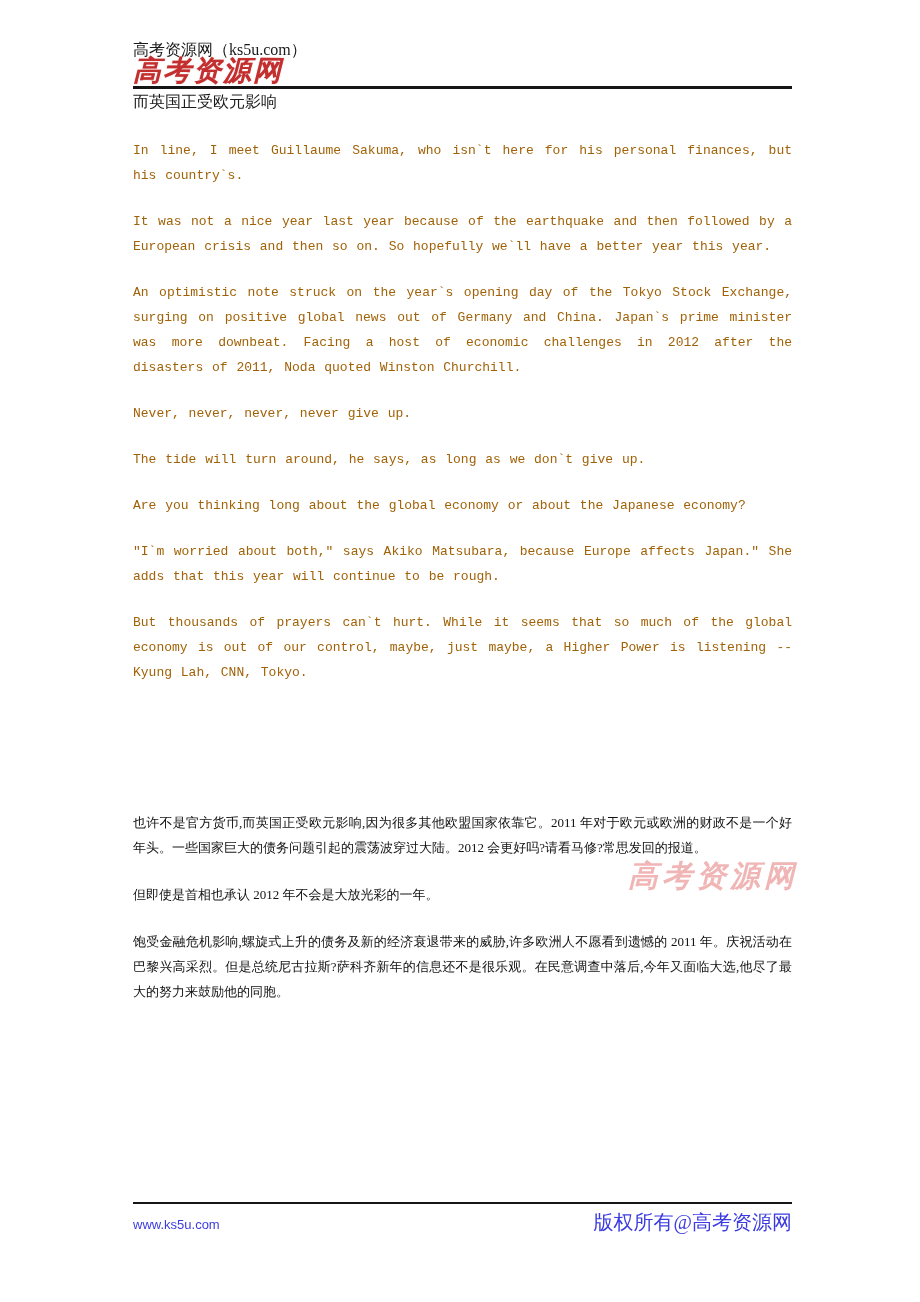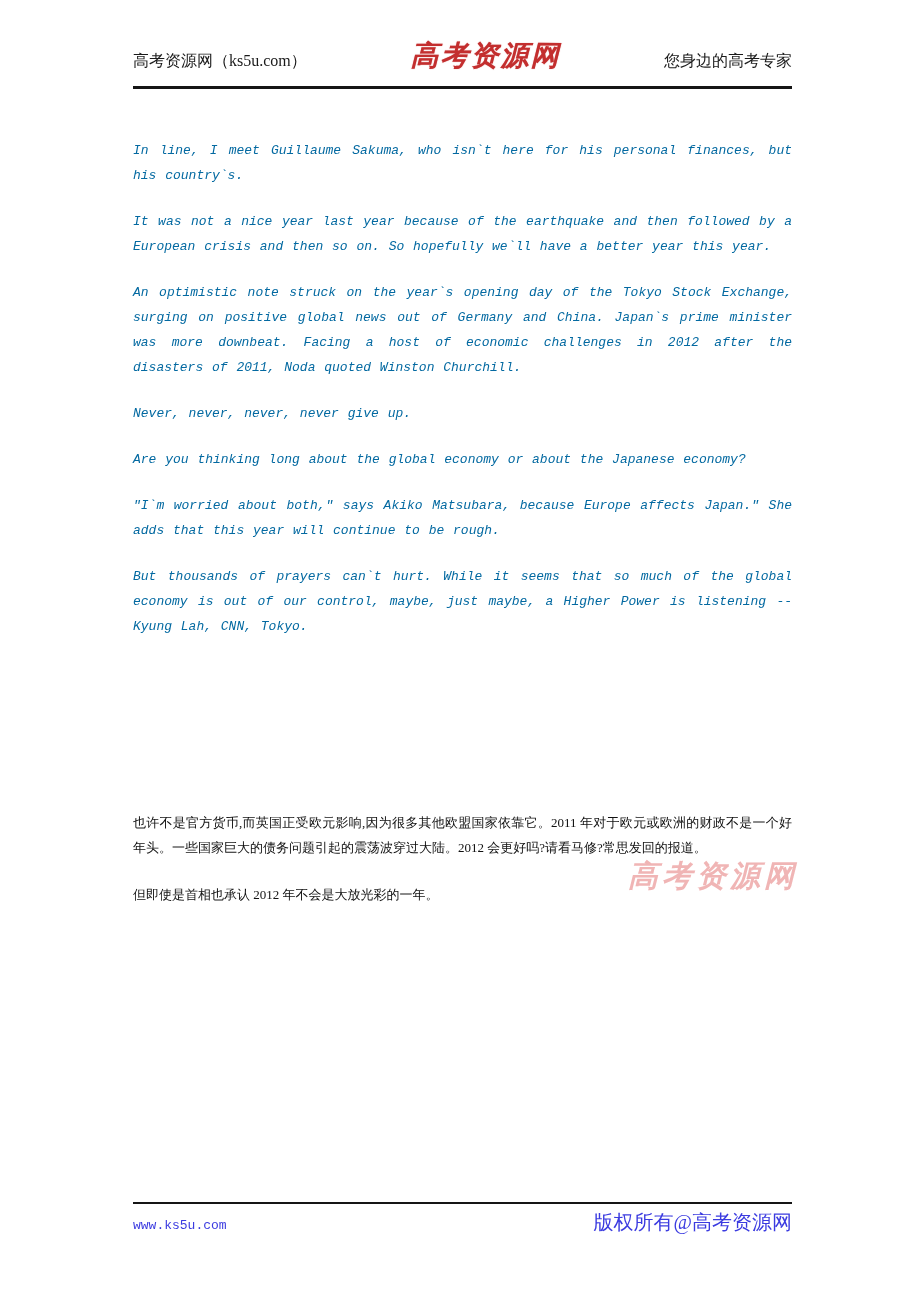--- a/index.html
+++ b/index.html
@@ -22,21 +22,22 @@
   }
   
   .header {
     position: absolute;
     left: 133px;
     right: 128px;
     top: 40px;
     height: 44px;
     display: flex;
     justify-content: space-between;
-    align-items: center;
+    align-items: flex-start;
+    flex-direction: column;
   }
   .h-left, .h-right {
     font-size: 16px;
     line-height: 20px;
     color: var(--text-black, #1a1a1a);
     white-space: nowrap;
     padding-bottom: 2px;
   }
   .logo {
     font-family: "DejaVu Serif", serif;
@@ -65,23 +66,22 @@
     left: 133px;
     right: 128px;
     top: 138px;
   }
   p.en {
     font-family: "Liberation Mono", monospace;
     font-size: 13px;
     line-height: 25px;
     margin: 0 0 21px 0;
     text-align: justify;
-    color: #0369a1;
+    color: #a16207;
     word-spacing: 1px;
-    font-style: italic;
   }
   
   .chinese-section {
     position: absolute;
     left: 133px;
     right: 128px;
     top: 810px;
     z-index: 2;
   }
   p.cn {
@@ -119,56 +119,58 @@
   .footer {
     position: absolute;
     left: 133px;
     right: 128px;
     top: 1209px;
     display: flex;
     justify-content: space-between;
     align-items: baseline;
   }
   .f-left {
-    font-family: Liberation Mono, monospace;
+    font-family: Liberation Sans, sans-serif;
     font-size: 13px;
     color: var(--footer-blue, #3b3be0);
   }
   .f-right {
     font-size: 20px;
     color: var(--footer-blue, #3b3be0);
   }
 </style>
 </head>
 <body>
 
 <div class="page">
 
   <div class="header">
     <span class="h-left">高考资源网（ks5u.com）</span>
     <span class="logo">高考资源网</span>
-    <span class="h-right">您身边的高考专家</span>
+    <span class="h-right">而英国正受欧元影响</span>
   </div>
   <div class="header-rule"></div>
 
   <div class="english-section">
     <p class="en">In line, I meet Guillaume Sakuma, who isn`t here for his personal finances, but his country`s.</p>
     <p class="en">It was not a nice year last year because of the earthquake and then followed by a European crisis and then so on. So hopefully we`ll have a better year this year.</p>
     <p class="en">An optimistic note struck on the year`s opening day of the Tokyo Stock Exchange, surging on positive global news out of Germany and China. Japan`s prime minister was more downbeat. Facing a host of economic challenges in 2012 after the disasters of 2011, Noda quoted Winston Churchill.</p>
     <p class="en">Never, never, never, never give up.</p>
+    <p class="en">The tide will turn around, he says, as long as we don`t give up.</p>
     <p class="en">Are you thinking long about the global economy or about the Japanese economy?</p>
     <p class="en">″I`m worried about both,″ says Akiko Matsubara, because Europe affects Japan.″ She adds that this year will continue to be rough.</p>
     <p class="en">But thousands of prayers can`t hurt. While it seems that so much of the global economy is out of our control, maybe, just maybe, a Higher Power is listening -- Kyung Lah, CNN, Tokyo.</p>
   </div>
 
   <div class="watermark">高考资源网</div>
 
   <div class="chinese-section">
     <p class="cn">也许不是官方货币,而英国正受欧元影响,因为很多其他欧盟国家依靠它。2011 年对于欧元或欧洲的财政不是一个好年头。一些国家巨大的债务问题引起的震荡波穿过大陆。2012 会更好吗?请看马修?常思发回的报道。</p>
     <p class="cn">但即使是首相也承认 2012 年不会是大放光彩的一年。</p>
+    <p class="cn">饱受金融危机影响,螺旋式上升的债务及新的经济衰退带来的威胁,许多欧洲人不愿看到遗憾的 2011 年。庆祝活动在巴黎兴高采烈。但是总统尼古拉斯?萨科齐新年的信息还不是很乐观。在民意调查中落后,今年又面临大选,他尽了最大的努力来鼓励他的同胞。</p>
   </div>
 
   <div class="footer-rule"></div>
   <div class="footer">
     <span class="f-left">www.ks5u.com</span>
     <span class="f-right">版权所有@高考资源网</span>
   </div>
 
 </div>
 

